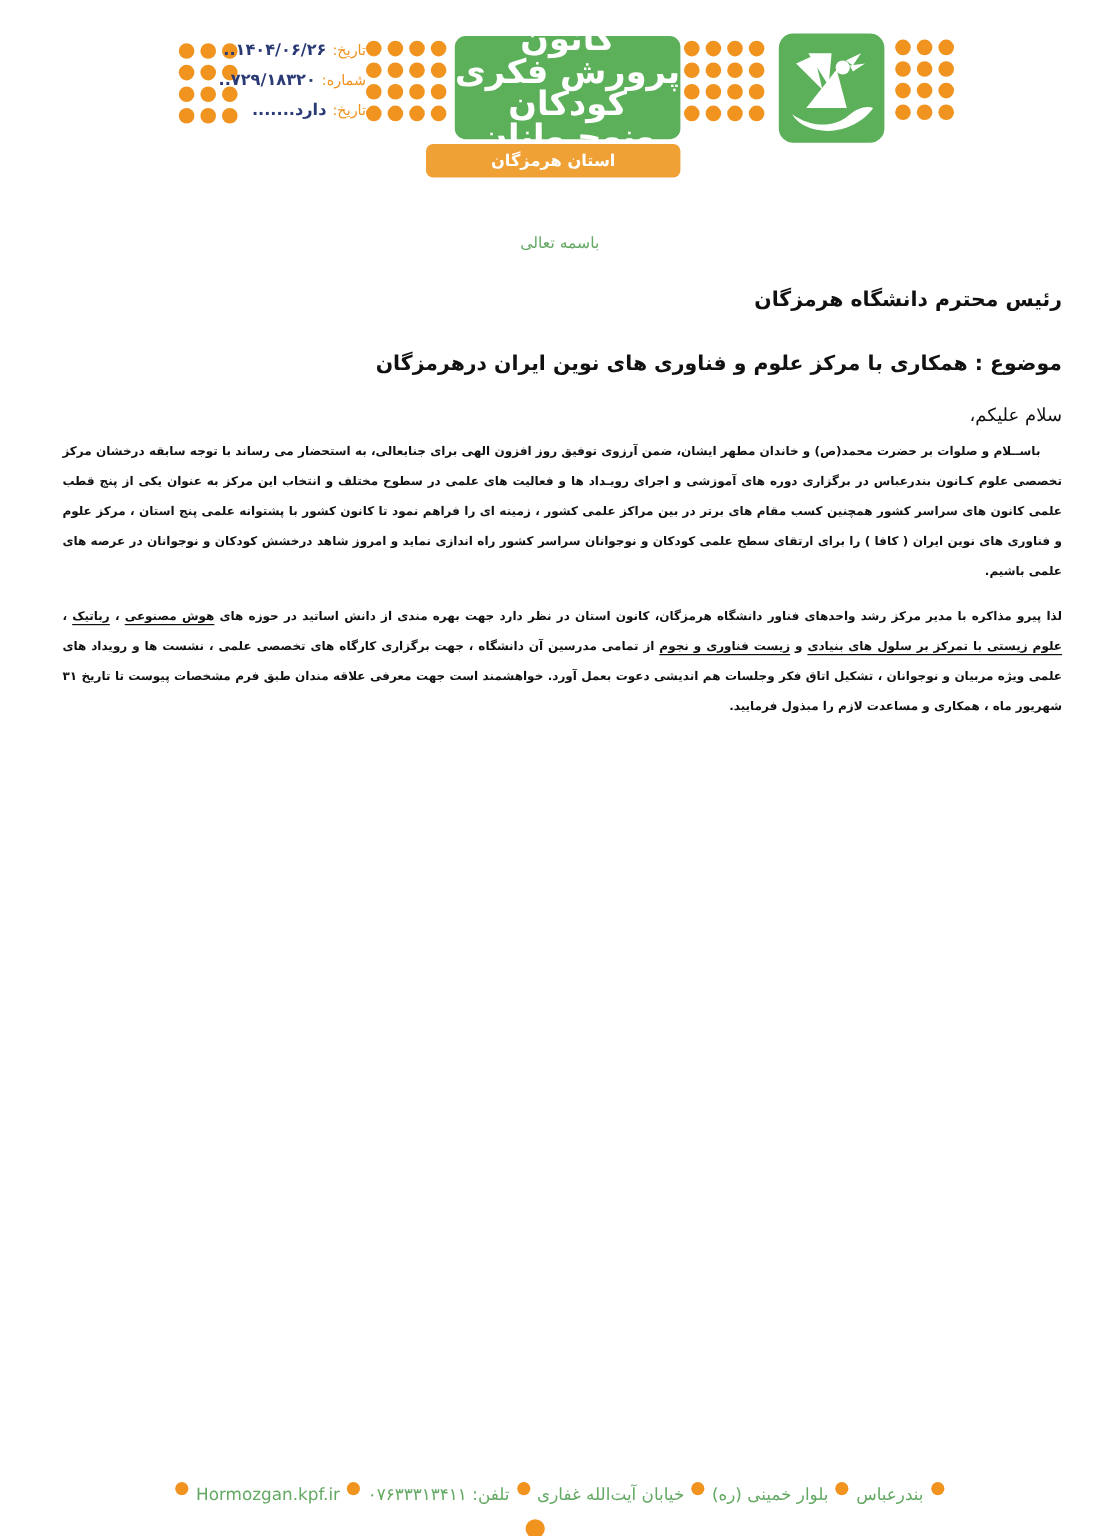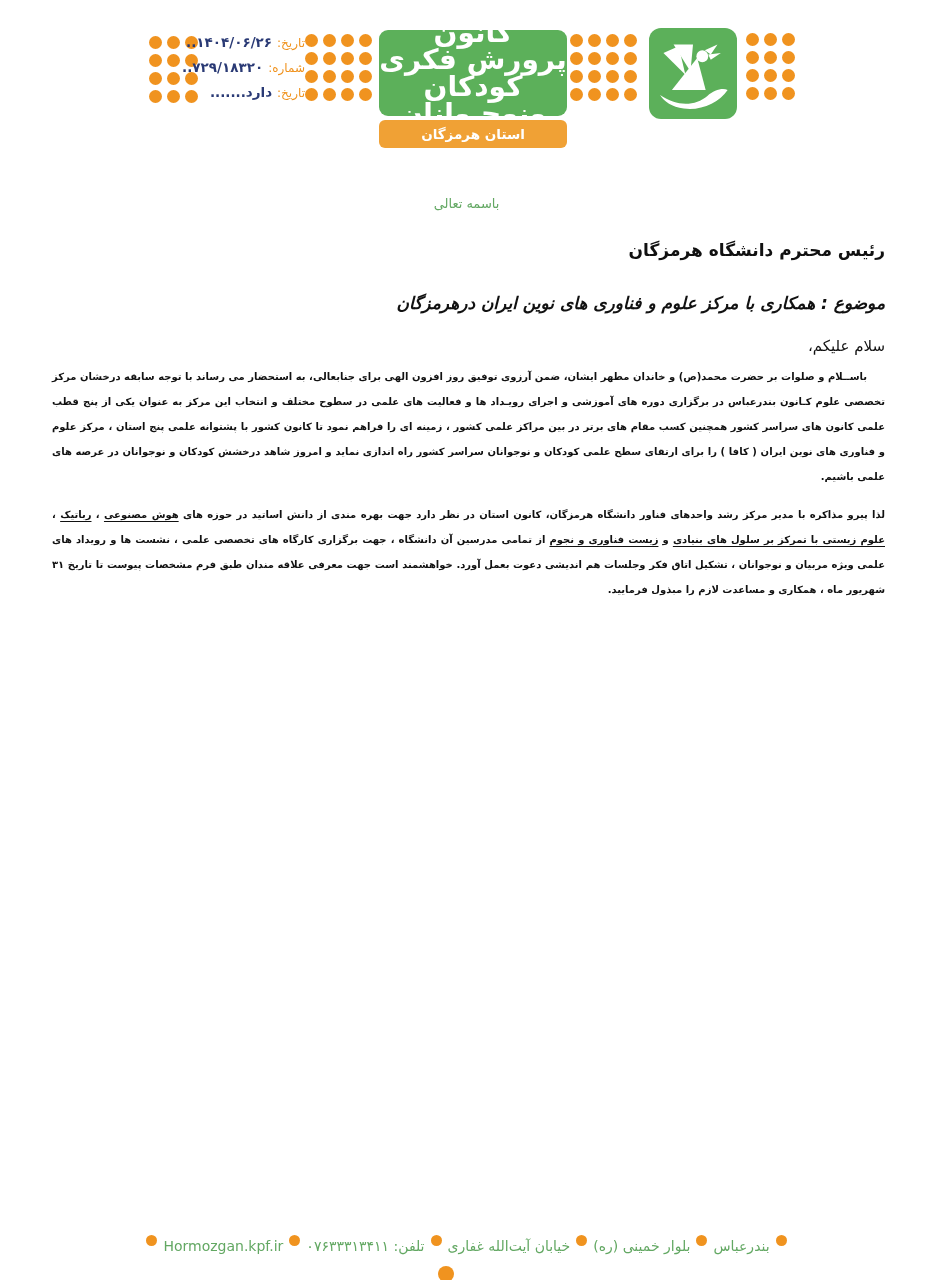--- a/index.html
+++ b/index.html
@@ -32,21 +32,21 @@
     display:flex;align-items:center;justify-content:center;
   }
   .org-box{
     position:absolute;top:30px;right:366px;width:188px;height:86px;
     background:var(--green);border-radius:9px;
     color:#fff;font-weight:bold;font-size:28px;line-height:27px;
     display:flex;flex-direction:column;align-items:center;justify-content:center;
     text-align:center;
   }
   .province-badge{
-    position:absolute;top:120px;right:366px;width:188px;height:28px;
+    position:absolute;top:120px;right:366px;width:212px;height:28px;
     background:var(--orange-badge);border-radius:6px;
     color:#fff;font-weight:bold;font-size:13.5px;
     display:flex;align-items:center;justify-content:center;
   }
   .meta{
     position:absolute;top:34px;right:628px;width:170px;
     font-size:12px;
   }
   .meta-row{display:flex;align-items:baseline;gap:5px;margin-bottom:9px;white-space:nowrap;}
   .meta-label{color:var(--orange);font-size:12px;}
@@ -56,21 +56,21 @@
     position:absolute;top:168px;left:0;right:0;
     text-align:center;color:var(--green-text);font-size:13px;margin-top:28px;
   }
 
   
   .letter{
     position:absolute;top:240px;right:48px;left:52px;
     color:var(--ink);
   }
   .addr{font-weight:bold;font-size:17px;margin-bottom:33px;}
-  .subject{font-weight:bold;font-size:17px;margin-bottom:24px;font-style:italic;}
+  .subject{font-weight:bold;font-size:17px;margin-bottom:24px;}
   .salutation{font-size:15px;margin-bottom:9px;}
   .para{
     font-size:10px;line-height:25px;text-align:justify;
     margin-bottom:13px;
     font-weight:bold;
   }
   .para.indent{text-indent:18px;}
   .u{text-decoration:underline;text-underline-offset:3px;}
 
   

